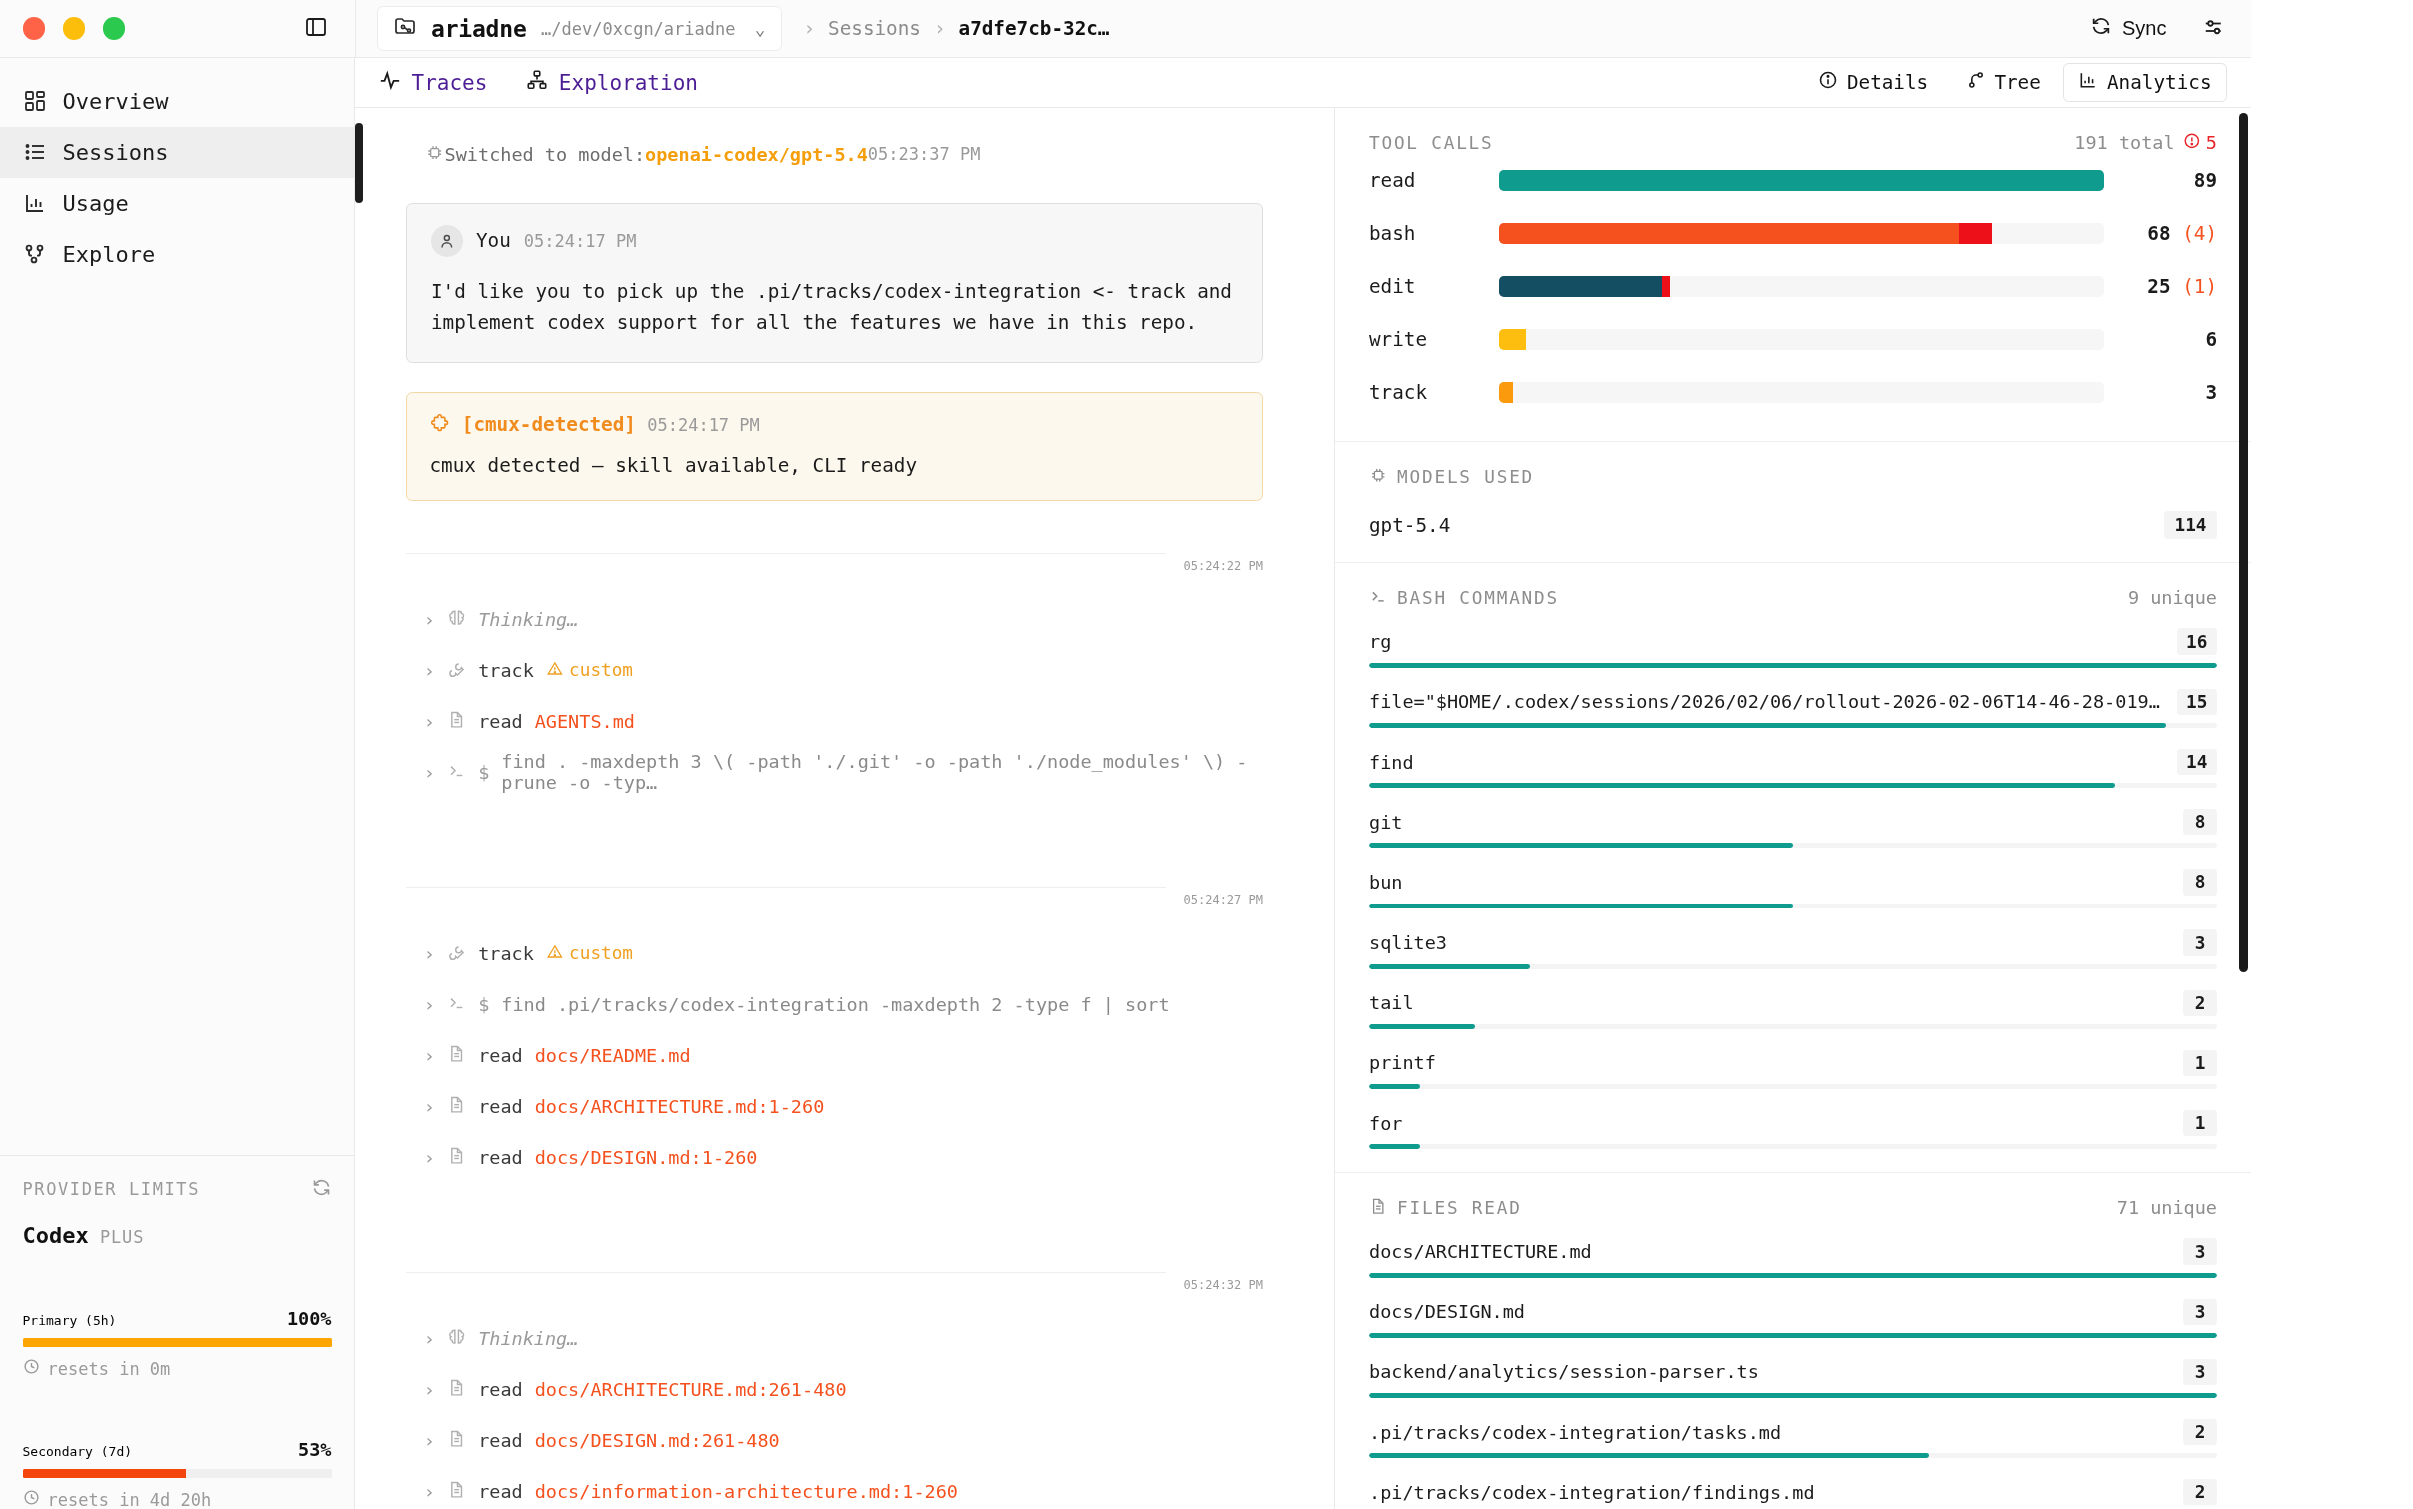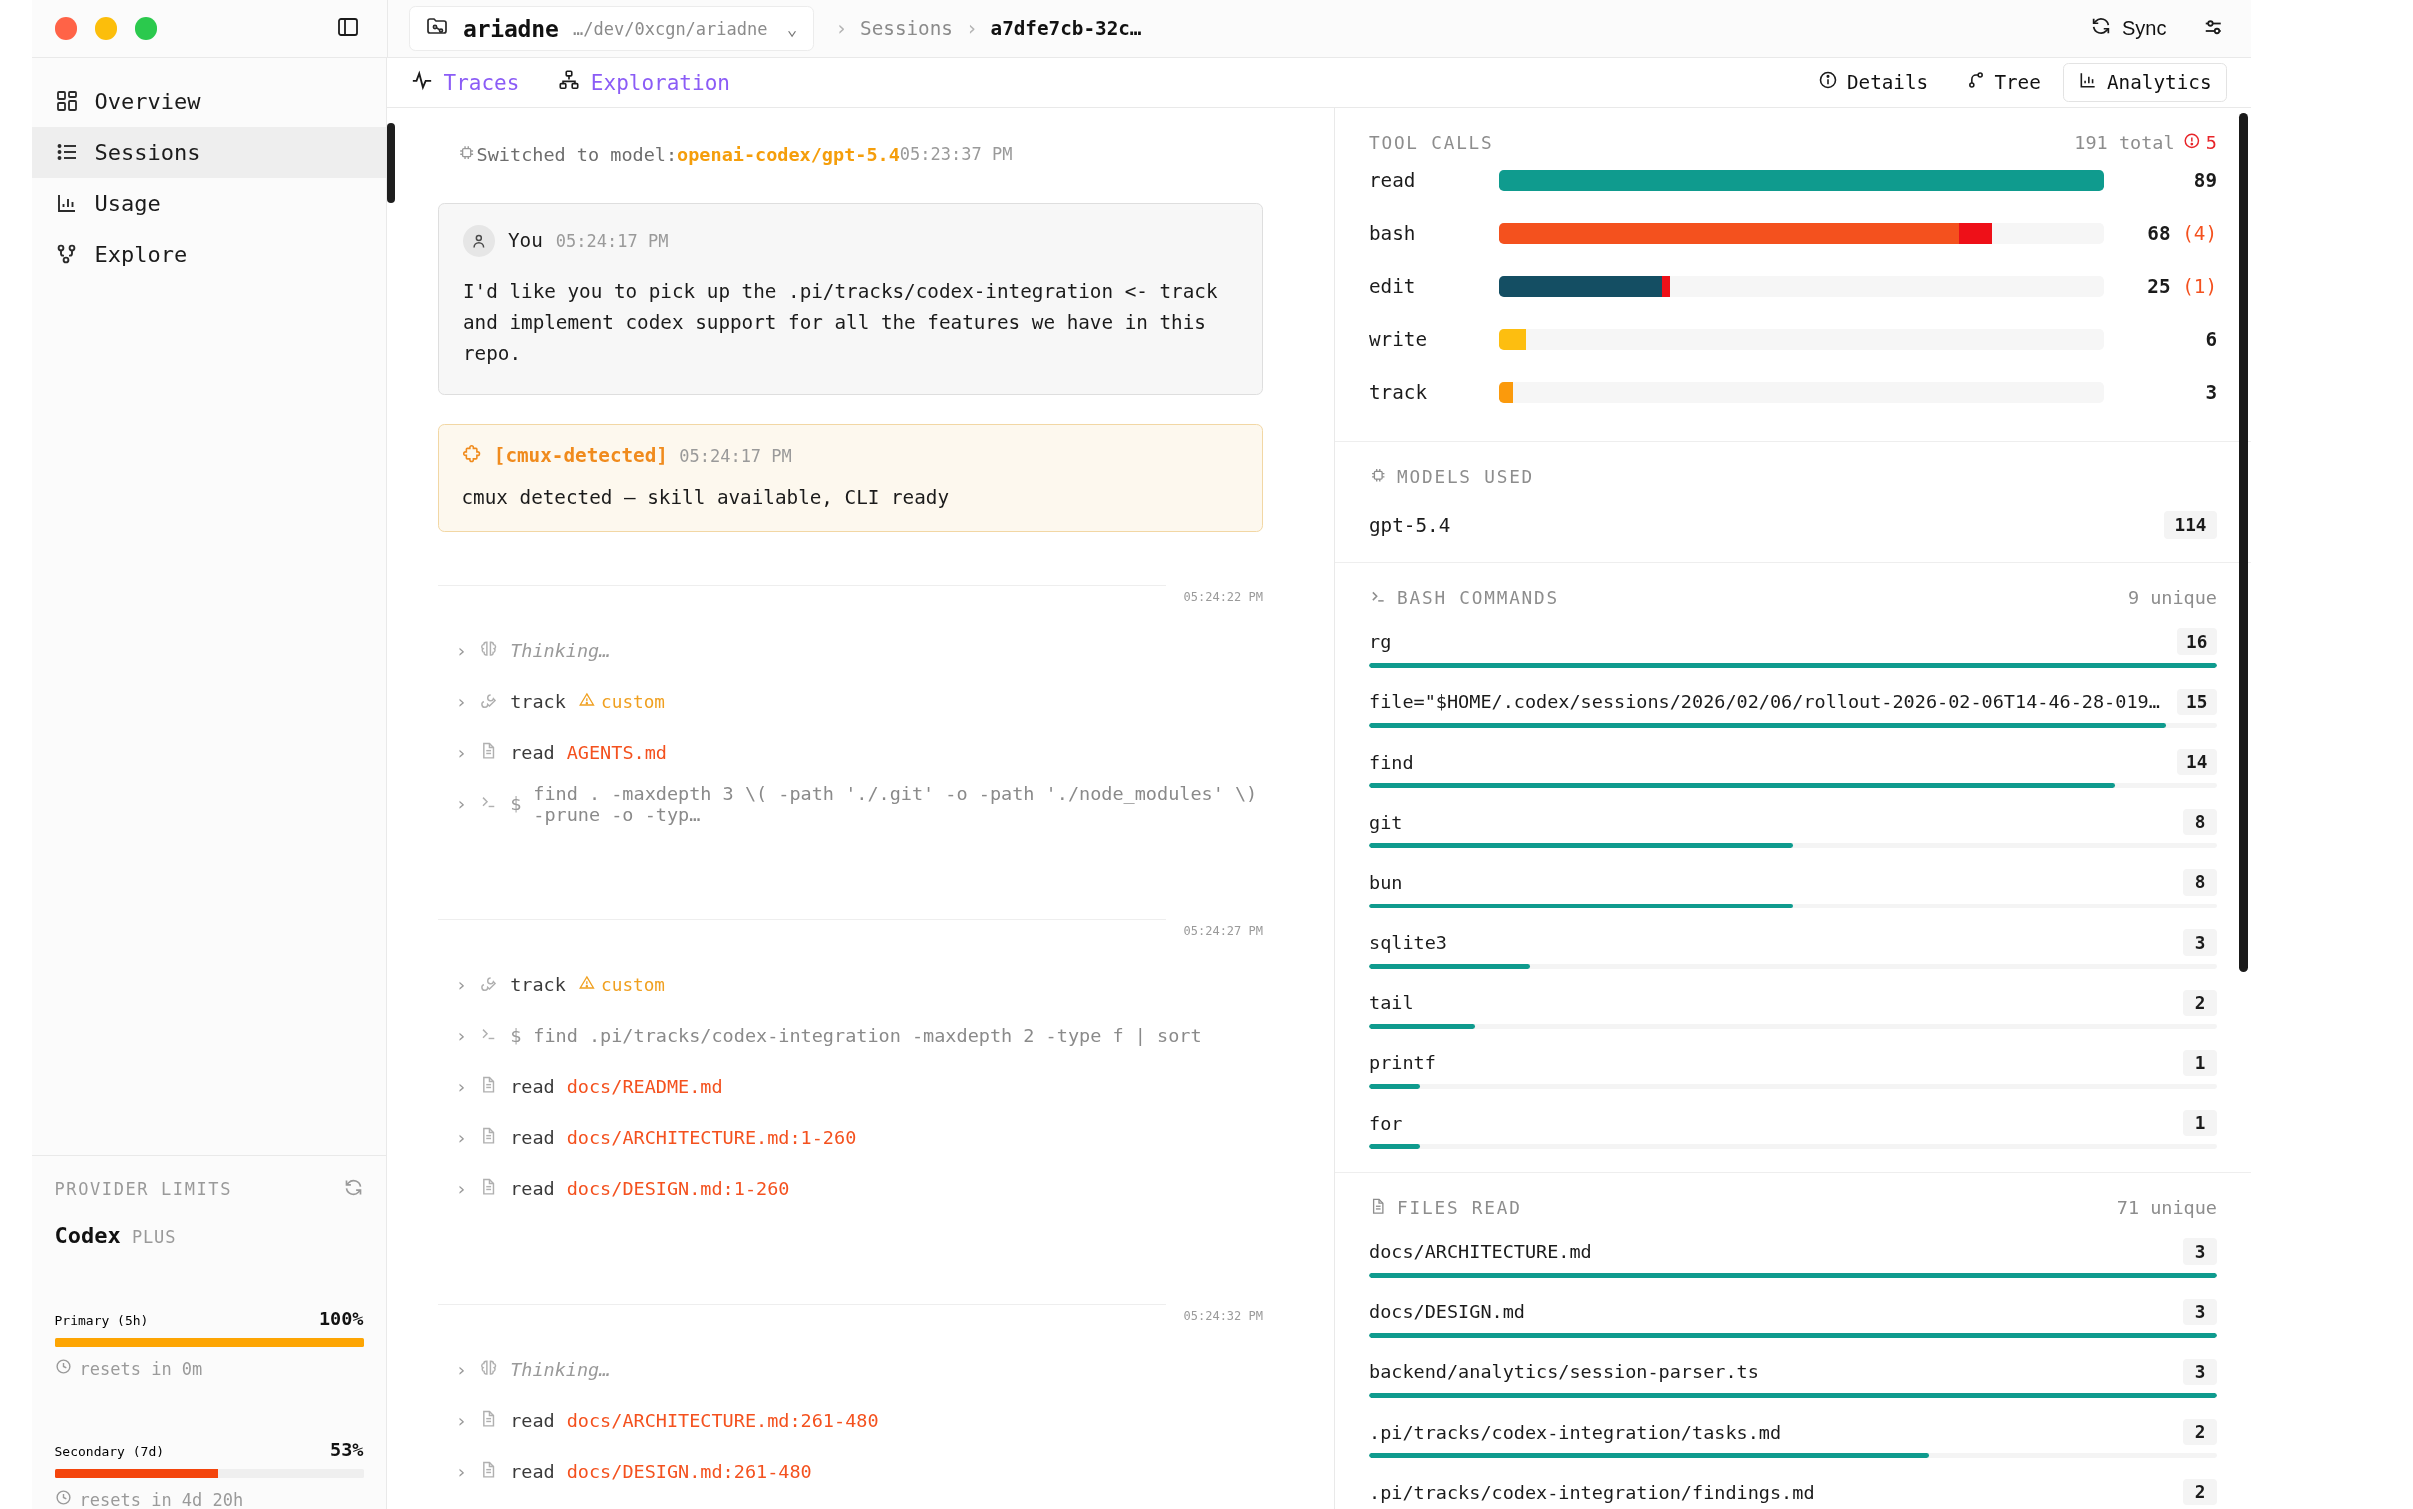--- a/index.html
+++ b/index.html
@@ -2,21 +2,21 @@
 <html style="font-size:13px"><head>
 <meta charset="utf-8">
 <style>
   * { box-sizing: border-box; margin: 0; padding: 0; }
   html, body {
     width: 2413px; height: 1510px;
     background: #ffffff;
     font-family: "DejaVu Sans Mono", "Liberation Mono", monospace;
     overflow: hidden;
   }
-  .app { display: flex; flex-direction: column; width: 2251px; height: 1510px; padding-left: 32px; }
+  .app { display: flex; flex-direction: column; width: 2251px; height: 1510px; }
 
   
   .titlebar {
     height: 58px; min-height: 58px;
     display: flex; align-items: center;
     background: #fbfbfb;
     border-bottom: 0.8px solid #e9e9e9;
   }
   .traffic { display: flex; gap: 17.7px; padding-left: 22.5px; width: 355px; align-items: center; }
   .dot { width: 22.5px; height: 22.5px; border-radius: 50%; }
@@ -73,21 +73,21 @@
   .lim-track { height: 8.8px; background: #efefef; border-radius: 1.6px; margin-top: 8.8px; overflow: hidden; }
   .lim-fill { height: 100%; }
   .lim-reset { display: flex; align-items: center; gap: 8px; font-size: 17px; color: #9a9a9a; margin-top: 11.3px; }
 
   
   .center { flex: 1; display: flex; flex-direction: column; min-width: 0; }
   .tabbar {
     height: 50px; min-height: 50px; display: flex; align-items: center;
     border-bottom: 0.8px solid #e9e9e9; background: #fff; padding: 0 24px;
   }
-  .tab { display: flex; align-items: center; gap: 10.5px; font-size: 21px; color: #8b5cf6; margin-right: 39px; }
+  .tab { display: flex; align-items: center; gap: 10.5px; font-size: 21px; color: #4c1d95; margin-right: 39px; }
   .tabbar-right { margin-left: auto; display: flex; align-items: center; gap: 6.4px; }
   .vtab { display: flex; align-items: center; gap: 8.8px; font-size: 19.3px; color: #111;
           padding: 6.4px 14.5px; border: 0.8px solid transparent; border-radius: 5.6px; }
   .vtab.active { border-color: #e3e3e3; background: #fff; }
 
   .main-row { flex: 1; display: flex; min-height: 0; }
 
   
   .transcript { flex: 1; min-width: 0; position: relative; overflow: hidden; background: #fff; padding: 0 51px; }
   .t-scroll { position: absolute; left: 0; top: 14.5px; width: 8px; height: 80px;

